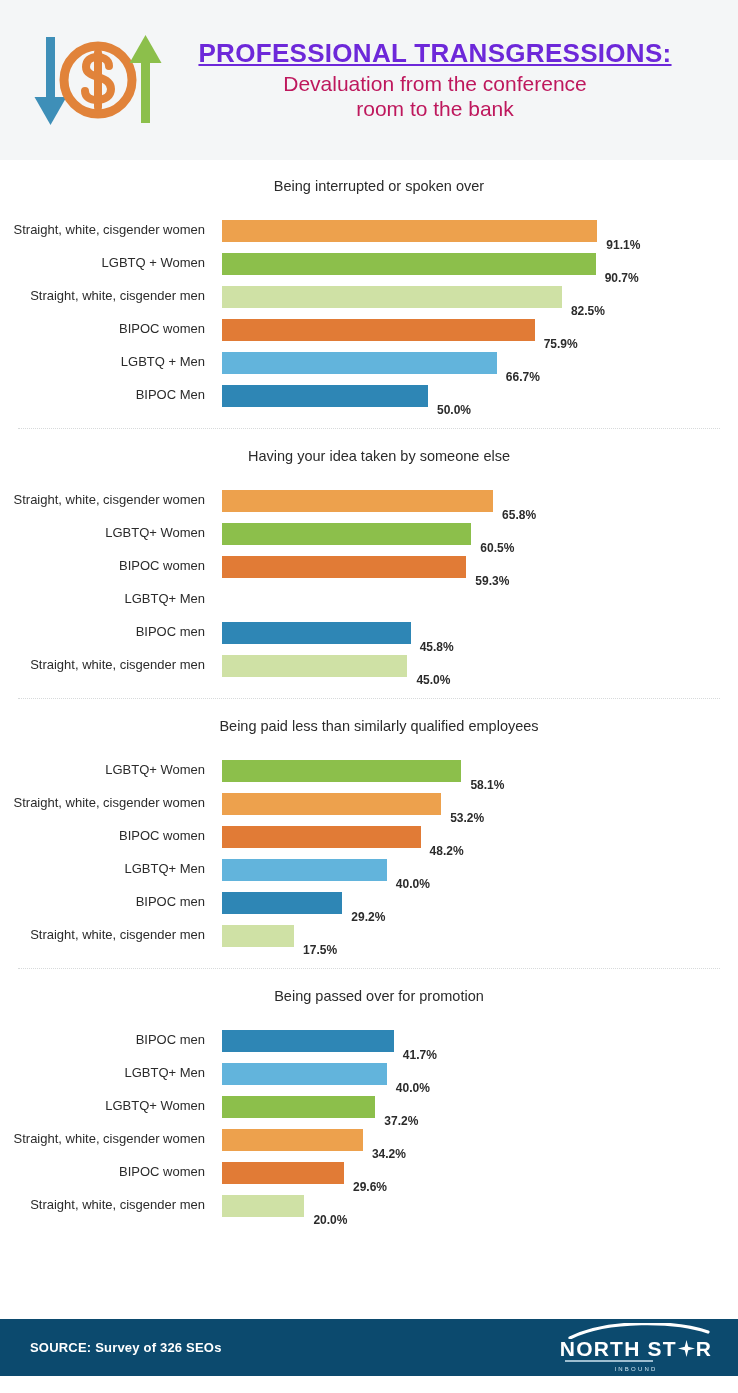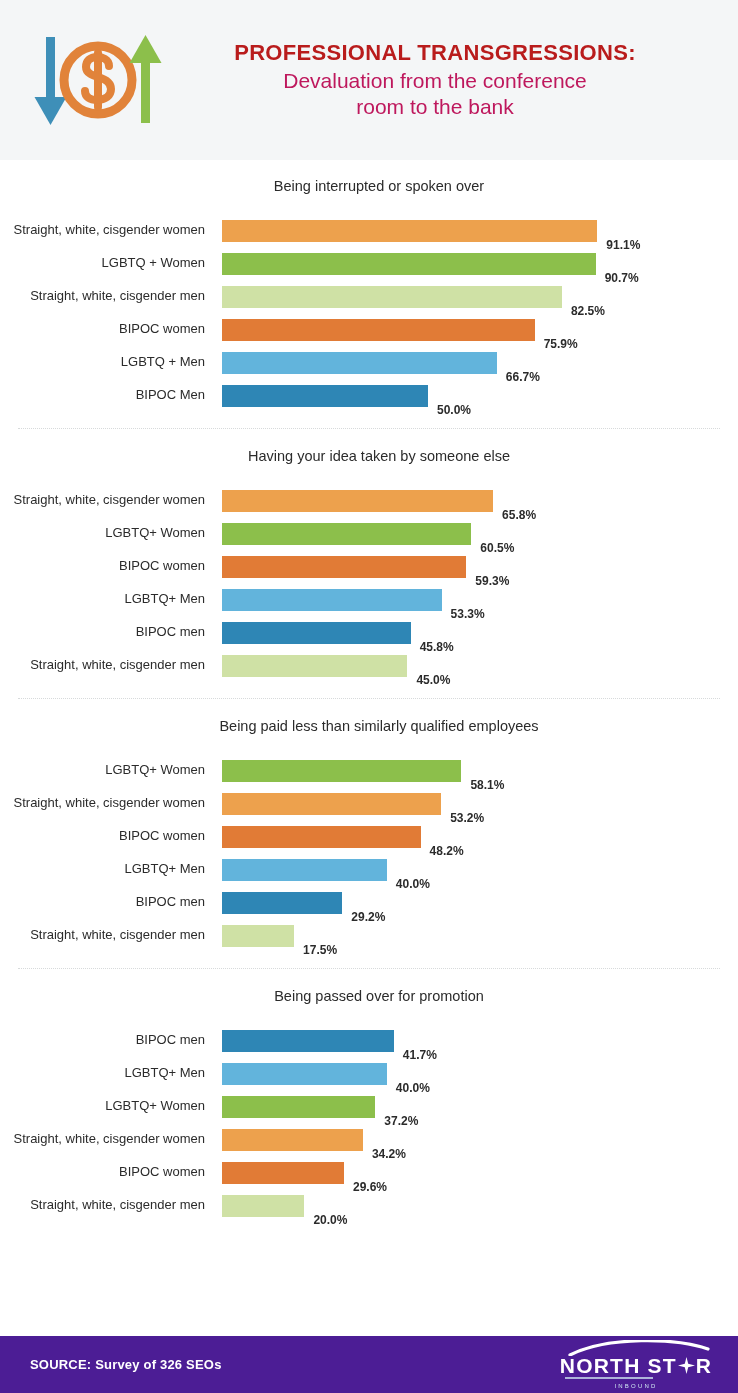--- a/index.html
+++ b/index.html
@@ -27,26 +27,27 @@
     width:152px;flex:0 0 152px;
     height:120px;
     display:flex;align-items:center;justify-content:center;
   }
   .header-text{
     flex:1 1 auto;
     text-align:center;
     padding-right:26px;
   }
   .title-main{
-    font-size:22px;
+    font-size:26px;
     font-weight:bold;
     letter-spacing:0.3px;
-    color:#b91c1c;
+    color:#6d28d9;
     line-height:1.18;
     margin:0 0 2px 0;
+    text-decoration:underline;
   }
   .title-sub{
     font-size:21px;
     font-weight:normal;
     color:#be185d;
     line-height:1.22;
     margin:0;
   }
 
   
@@ -101,24 +102,24 @@
     font-weight:bold;
     color:#2b2b2b;
     margin-left:9px;
     white-space:nowrap;
     margin-top:28px;
   }
 
   
   .footer{
     position:absolute;
-    left:0;bottom:0;
+    left:0;bottom:17px;
     width:738px;
     height:57px;
-    background:#4c1d95;
+    background:#0c4a6e;
     display:flex;
     align-items:center;
     justify-content:space-between;
     box-sizing:border-box;
     padding:0 22px 0 30px;
   }
   .footer-source{
     color:#ffffff;
     font-size:13px;
     font-weight:bold;
@@ -248,24 +249,20 @@
           </div>
           <div class="row">
             <div class="row-label">BIPOC women</div>
             <div class="bar-wrap">
               <div class="bar" style="width: 244.3px; background: rgb(225, 123, 54);"></div>
               <div class="bar-value">59.3%</div>
             </div>
           </div>
           <div class="row">
             <div class="row-label">LGBTQ+ Men</div>
-            <div class="bar-wrap">
-              <div class="bar" style="width: 219.6px; background: rgb(98, 180, 220);"></div>
-              <div class="bar-value">53.3%</div>
-            </div>
           </div>
           <div class="row">
             <div class="row-label">BIPOC men</div>
             <div class="bar-wrap">
               <div class="bar" style="width: 188.7px; background: rgb(46, 134, 181);"></div>
               <div class="bar-value">45.8%</div>
             </div>
           </div>
           <div class="row">
             <div class="row-label">Straight, white, cisgender men</div>

